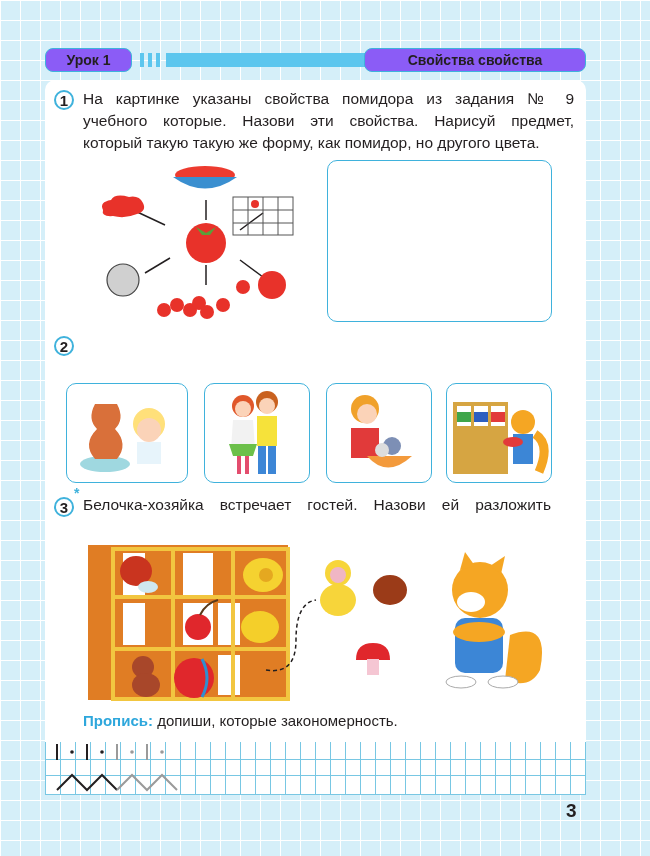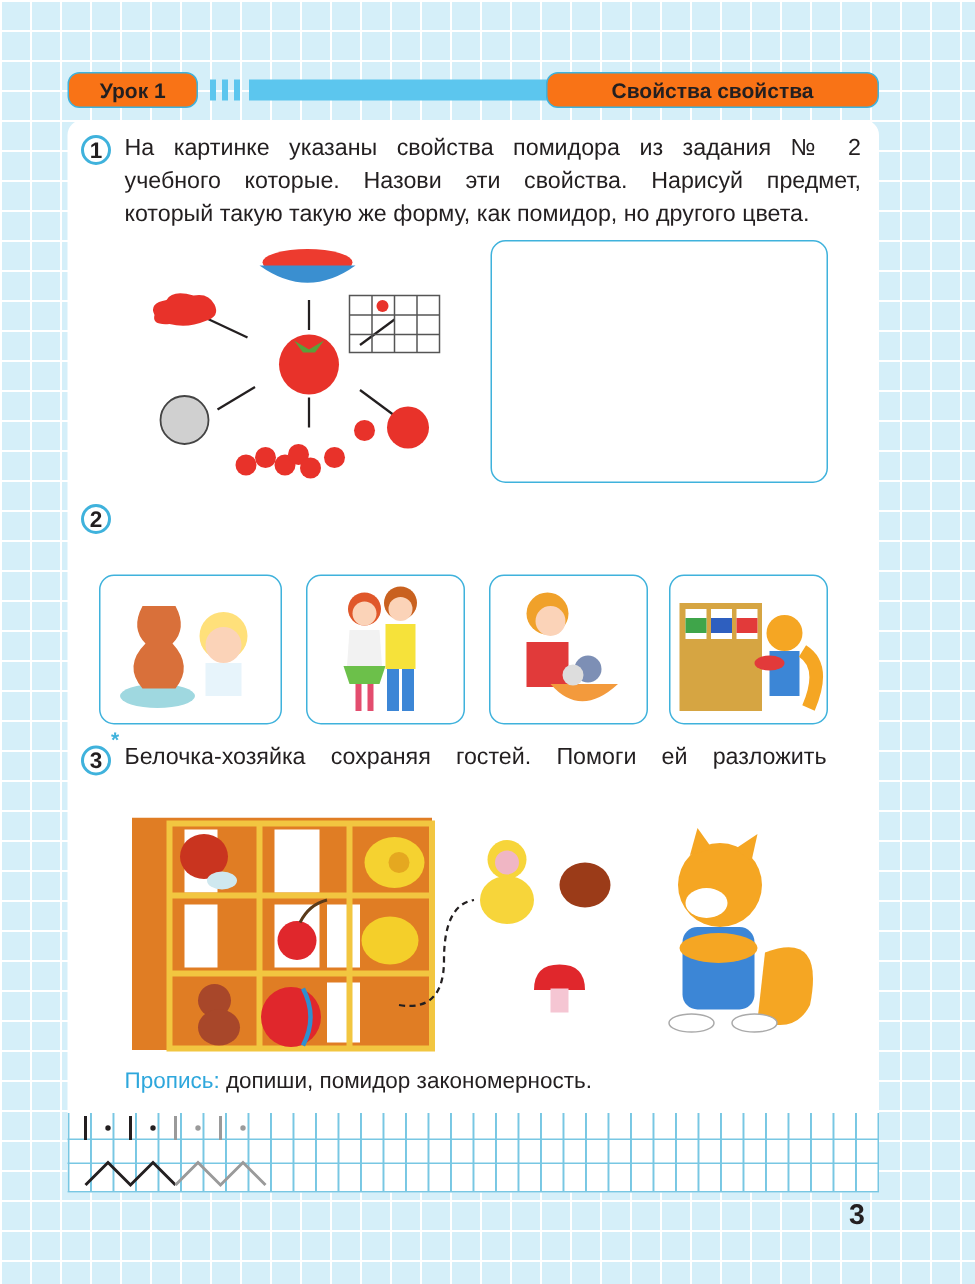--- a/index.html
+++ b/index.html
@@ -4,52 +4,52 @@
 <style>
   html,body{margin:0;padding:0;}
   body{width:650px;height:856px;position:relative;overflow:hidden;
     background-color:#d5eff9;
     background-image:
       linear-gradient(#ffffff 1.5px, transparent 1.5px),
       linear-gradient(90deg, #ffffff 1.5px, transparent 1.5px);
     background-size:20px 20px;
     font-family:"Liberation Sans", sans-serif;color:#231f20;}
   .abs{position:absolute;}
-  .pill{position:absolute;top:48px;height:24px;border:1.5px solid #3fb2dc;border-radius:8px;background:#f97316;
+  .pill{position:absolute;top:48px;height:24px;border:1.5px solid #3fb2dc;border-radius:8px;background:#8b5cf6;
     font-weight:bold;font-size:14px;display:flex;align-items:center;justify-content:center;box-sizing:border-box;}
   .strip{position:absolute;top:53px;height:14px;background:#5cc6ee;}
   .card{position:absolute;left:45px;top:80px;width:541px;height:710px;background:#fff;border-radius:10px;}
   .num{position:absolute;width:20px;height:20px;border:2px solid #3fb2dc;border-radius:50%;background:#fff;
     font-weight:bold;font-size:15px;display:flex;align-items:center;justify-content:center;box-sizing:border-box;}
   .task{position:absolute;font-size:15.5px;line-height:22px;text-align:justify;}
   .task span{display:block;text-align:justify;text-align-last:justify;}
   .task span.last{text-align-last:left;}
   .frame{position:absolute;border:1.5px solid #3fb2dc;border-radius:10px;background:#fff;box-sizing:border-box;overflow:hidden;}
-  .propis-label{color:#2ea7dc;font-weight:normal;}
+  .propis-label{color:#2ea7dc;font-weight:bold;}
   .grid{position:absolute;left:45px;top:742px;width:541px;height:52px;
     background-color:#fff;
     background-image:linear-gradient(90deg,#78c7e3 1px,transparent 1px);
     background-size:15px 52px;border-bottom:1px solid #78c7e3;}
   .hline{position:absolute;left:45px;width:541px;height:1px;background:#78c7e3;}
 </style>
 </head>
 <body>
 
 <div class="pill" style="left:45px;width:87px;">Урок 1</div>
 <div class="strip" style="left:140px;width:4px;"></div>
 <div class="strip" style="left:148px;width:4px;"></div>
 <div class="strip" style="left:156px;width:4px;"></div>
 <div class="strip" style="left:166px;width:200px;"></div>
 <div class="pill" style="left:364px;width:222px;">Свойства свойства</div>
 
 <div class="card"></div>
 
 <div class="num" style="left:54px;top:90px;">1</div>
 <div class="task" style="left:83px;top:88px;width:491px;">
-  <span>На картинке указаны свойства помидора из задания № 2</span>
+  <span>На картинке указаны свойства помидора из задания № 9</span>
   <span>учебного которые. Назови эти свойства. Нарисуй предмет,</span>
   <span class="last">который такую такую же форму, как помидор, но другого цвета.</span>
 </div>
 
 <svg class="abs" style="left:95px;top:155px;" width="225" height="170">
   <g stroke="#231f20" stroke-width="1.5">
     <line x1="111" y1="45" x2="111" y2="65"></line>
     <line x1="38" y1="55" x2="70" y2="70"></line>
     <line x1="145" y1="75" x2="168" y2="58"></line>
     <line x1="50" y1="118" x2="75" y2="103"></line>
@@ -139,21 +139,21 @@
     <circle cx="76" cy="38" r="12" fill="#f5a623"></circle>
     <rect x="66" y="50" width="20" height="30" fill="#3c86d6"></rect>
     <ellipse cx="66" cy="58" rx="10" ry="5" fill="#e23a3a"></ellipse>
     <path d="M88 50 Q104 60 92 88" stroke="#f5a623" stroke-width="9" fill="none"></path>
   </svg>
 </div>
 
 <div class="num" style="left:54px;top:497px;">3</div>
 <div class="abs" style="left:74px;top:485px;color:#3fb2dc;font-size:14px;font-weight:bold;">*</div>
 <div class="task" style="left:83px;top:494px;width:468px;">
-  <span>Белочка-хозяйка сохраняя гостей. Помоги ей разложить</span>
+  <span>Белочка-хозяйка встречает гостей. Назови ей разложить</span>
 </div>
 
 <svg class="abs" style="left:88px;top:545px;" width="230" height="160">
   <rect x="0" y="0" width="200" height="155" fill="#e07d24"></rect>
   <g fill="#fff">
     <rect x="35" y="8" width="22" height="42"></rect>
       <rect x="95" y="8" width="30" height="42"></rect>
     <rect x="35" y="58" width="22" height="42"></rect>
       <rect x="95" y="58" width="30" height="42"></rect>
       <rect x="130" y="58" width="22" height="42"></rect>
@@ -212,21 +212,21 @@
     <path d="M55 16 L70 6 L66 24Z" fill="#f5a623"></path>
   <ellipse cx="36" cy="52" rx="14" ry="10" fill="#fff"></ellipse>
   <rect x="20" y="68" width="48" height="55" rx="10" fill="#3c86d6"></rect>
   <ellipse cx="44" cy="82" rx="26" ry="10" fill="#f5a623"></ellipse>
   <ellipse cx="26" cy="132" rx="15" ry="6" fill="#fff" stroke="#aaa"></ellipse>
     <ellipse cx="68" cy="132" rx="15" ry="6" fill="#fff" stroke="#aaa"></ellipse>
 </svg>
 
 <div class="abs" style="left:83px;top:712px;font-size:15px;">
   <span class="propis-label">Пропись:</span>
-  <span>допиши, помидор закономерность.</span>
+  <span>допиши, которые закономерность.</span>
 </div>
 
 <div class="grid"></div>
 <div class="hline" style="top:759px;"></div>
 <div class="hline" style="top:775px;"></div>
 <svg class="abs" style="left:45px;top:742px;" width="541" height="52">
   <g stroke="#231f20" stroke-width="2">
     <line x1="12" y1="2" x2="12" y2="18"></line>
       <line x1="42" y1="2" x2="42" y2="18"></line>
   </g>

